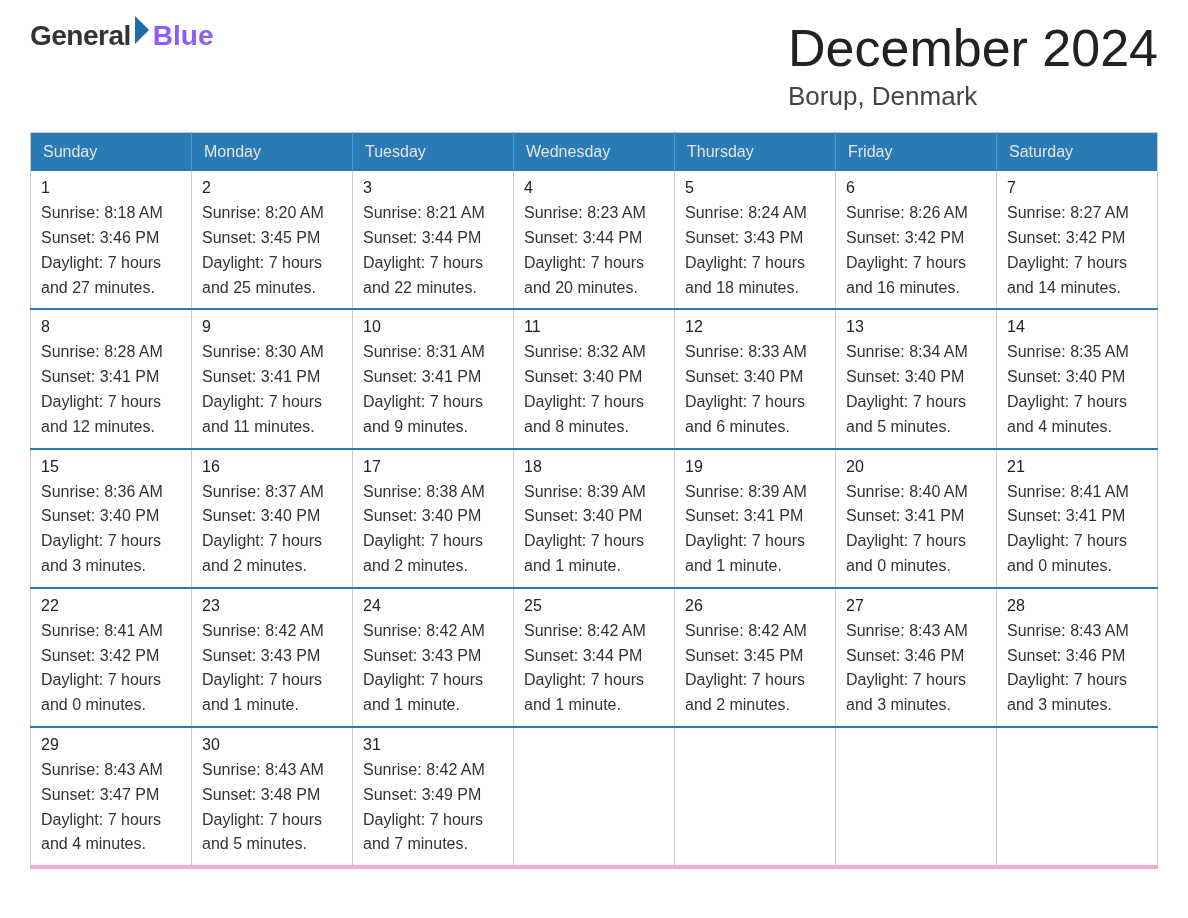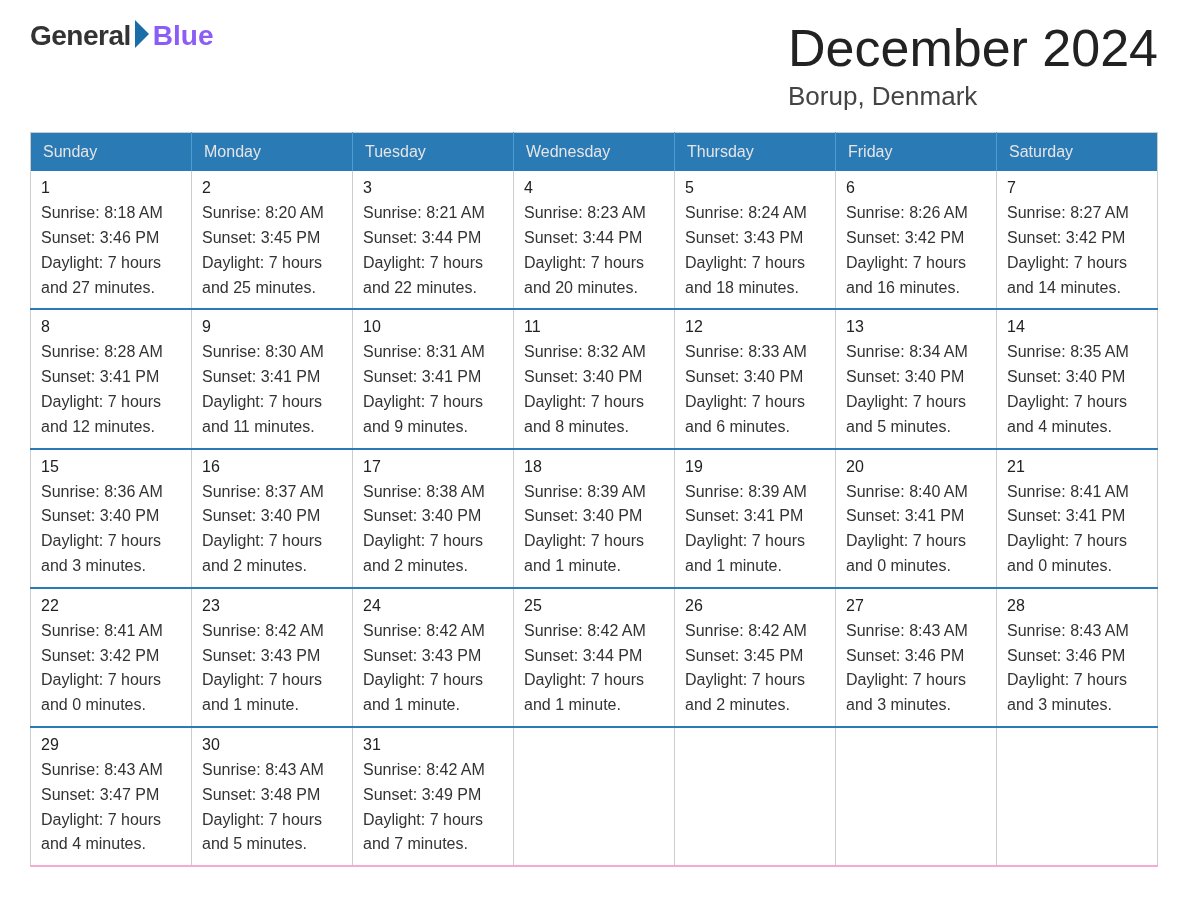--- a/index.html
+++ b/index.html
@@ -16,21 +16,20 @@
       align-items: flex-start;
       margin-bottom: 20px;
     }
     .logo {
       display: flex;
       flex-direction: column;
       align-items: flex-start;
     }
     .logo-top {
       display: flex;
-      align-items: center;
     }
     .logo-general {
       font-size: 28px;
       font-weight: bold;
       color: #333;
       letter-spacing: -0.5px;
     }
     .logo-triangle {
       width: 0;
       height: 0;
@@ -84,21 +83,21 @@
       border-bottom: 2px solid #2a7ab5;
       font-size: 13.5px;
       color: #333;
       width: 14.28%;
       min-height: 100px;
     }
     .calendar td:last-child {
       border-right: none;
     }
     .calendar tr:last-child td {
-      border-bottom: 2px solid #f9a8d4;
+      border-bottom: 4px solid #f9a8d4;
     }
     .day-num {
       font-size: 16px;
       font-weight: normal;
       color: #222;
       display: block;
       margin-bottom: 4px;
     }
     .day-info {
       font-size: 16px;

